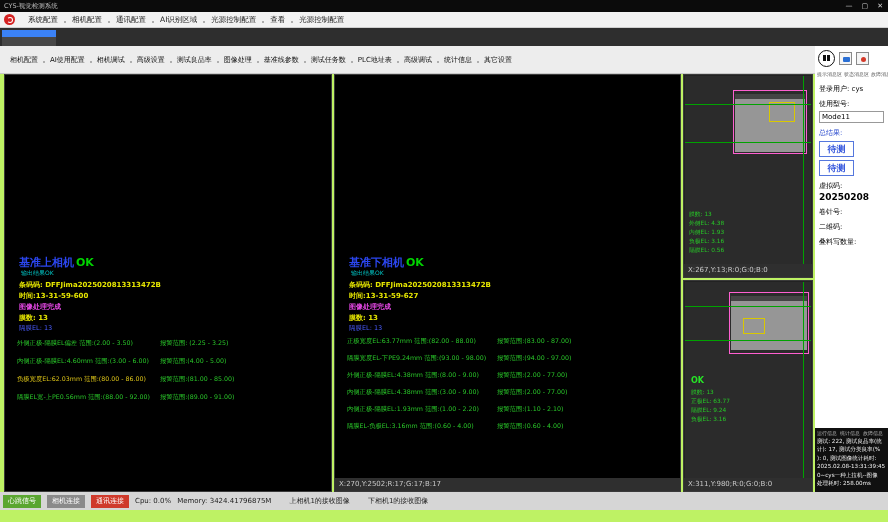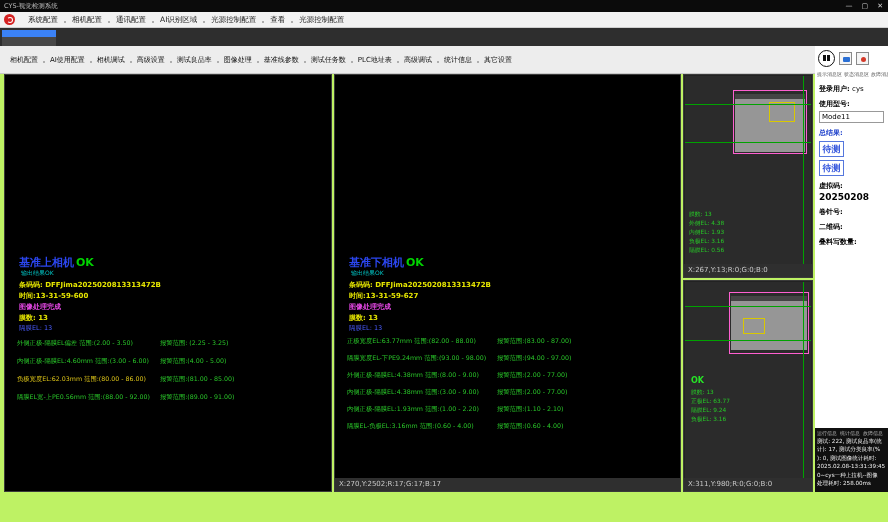--- a/index.html
+++ b/index.html
@@ -43,24 +43,24 @@
   .side-toolbar{display:flex;align-items:center;gap:4px;padding:3px 3px;height:25px}
   .pause-btn{width:17px;height:17px;border:1.6px solid #111;border-radius:50%;position:relative;background:#fff;flex:0 0 auto;cursor:pointer}
   .pause-btn::before{content:"";position:absolute;left:4.2px;top:4px;width:2.4px;height:6px;background:#111}
   .pause-btn::after{content:"";position:absolute;left:8.4px;top:4px;width:2.4px;height:6px;background:#111}
   .icon-btn{width:13px;height:13px;border:1px solid #8a8a8a;background:#f5f5f5;position:relative;cursor:pointer;flex:0 0 auto}
   .icon-btn.cam::after{content:"";position:absolute;left:2.5px;top:3.5px;width:7px;height:5px;background:#2a6fd4;border-radius:1px}
   .icon-btn.alarm::after{content:"";position:absolute;left:3.5px;top:3.5px;width:5px;height:5px;background:#d43a2a;border-radius:50%}
   .msg-tabs{display:flex;gap:2px;padding:0 2px;font-size:5px;color:#555;white-space:nowrap}
   .fields{padding:2px 4px;font-size:7px}
   .f-row{margin-top:5px;white-space:nowrap}
-  .f-label{font-weight:bold}
+  .f-label{font-weight:normal}
   .f-label.blue{color:#2244cc}
   .model-box{border:1px solid #999;height:12px;line-height:11px;font-size:7px;padding-left:2px;margin-top:2px;background:#fff;cursor:pointer}
-  .result-box{width:25px;height:16px;border:1px solid #5577dd;color:#3355dd;font-weight:bold;font-size:9px;line-height:15px;text-align:center;margin-top:3px}
+  .result-box{width:35px;height:16px;border:1px solid #5577dd;color:#3355dd;font-weight:bold;font-size:9px;line-height:15px;text-align:center;margin-top:3px}
   .vcode-value{font-weight:bold;font-size:9px;margin-top:1px}
   
   .stats-panel{position:absolute;left:815px;top:428px;width:73px;height:64px;background:#101010;color:#ddd;padding:2px 2px}
   .stats-tabs{display:flex;gap:3px;font-size:5px;color:#bbb;margin-bottom:1px;white-space:nowrap}
   .stats-line{font-size:5.6px;line-height:8.4px;color:#f0f0f0;white-space:nowrap;overflow:hidden}
   
   .statusbar{position:absolute;left:0;top:492px;width:888px;height:18px;background:#d6d6d6;display:flex;align-items:center;font-size:7px;color:#222;gap:6px;padding-left:3px}
   .badge{padding:1.5px 5px;color:#fff;font-size:7px;white-space:nowrap}
   .badge.heart{background:#5aa630}
   .badge.cam{background:#8a8a8a}
@@ -268,14 +268,23 @@
       <span>故障信息</span>
     </div>
     <div class="stats-line">测试:  222, 测试良品率(统</div>
     <div class="stats-line">计): 17, 测试分类良率(%</div>
     <div class="stats-line">): 0, 测试图像统计耗时:</div>
     <div class="stats-line">2025.02.08-13:31:39:45</div>
     <div class="stats-line">0~cys一种上拉机--图像</div>
     <div class="stats-line">处理耗时: 258.00ms</div>
   </div>
 
+  <div class="statusbar">
+    <span class="badge heart">心跳信号</span>
+    <span class="badge cam">相机连接</span>
+    <span class="badge comm">通讯连接</span>
+    <span class="sb-text">Cpu: 0.0%</span>
+    <span class="sb-text">Memory: 3424.41796875M</span>
+    <span class="sb-text" style="margin-left:12px;">上相机1的接收图像</span>
+    <span class="sb-text" style="margin-left:12px;">下相机1的接收图像</span>
+  </div>
 
 </div>
 
 </body></html>

